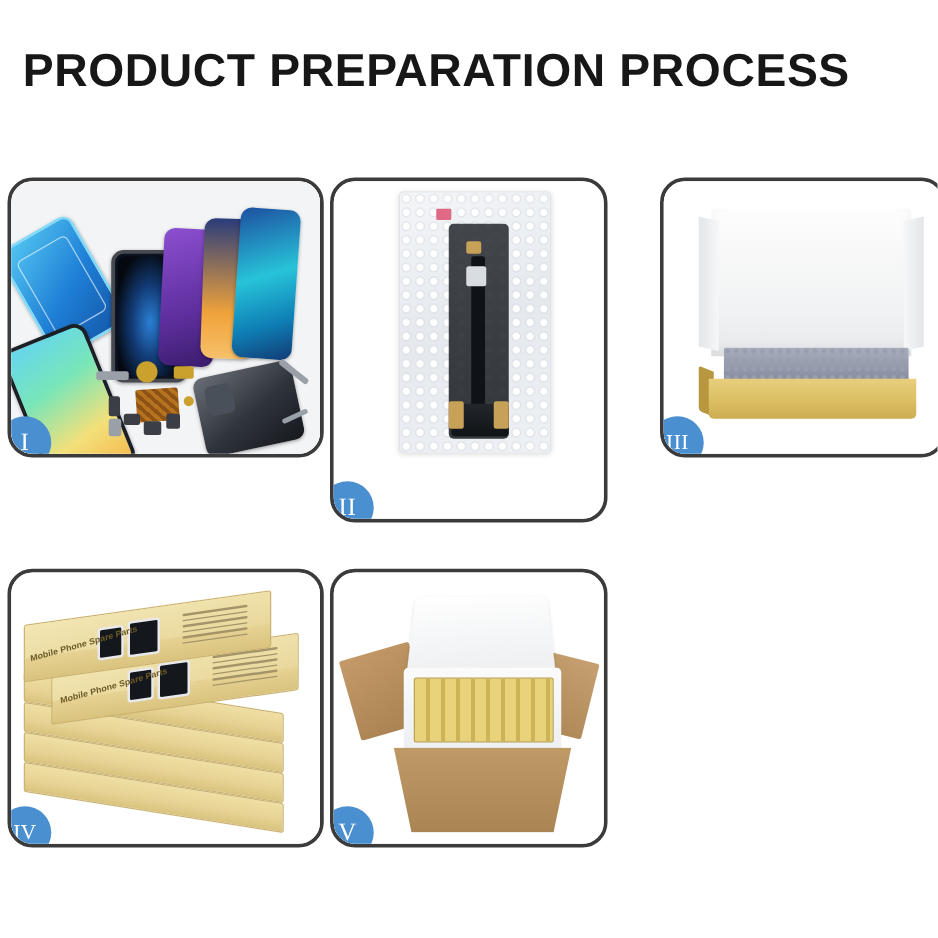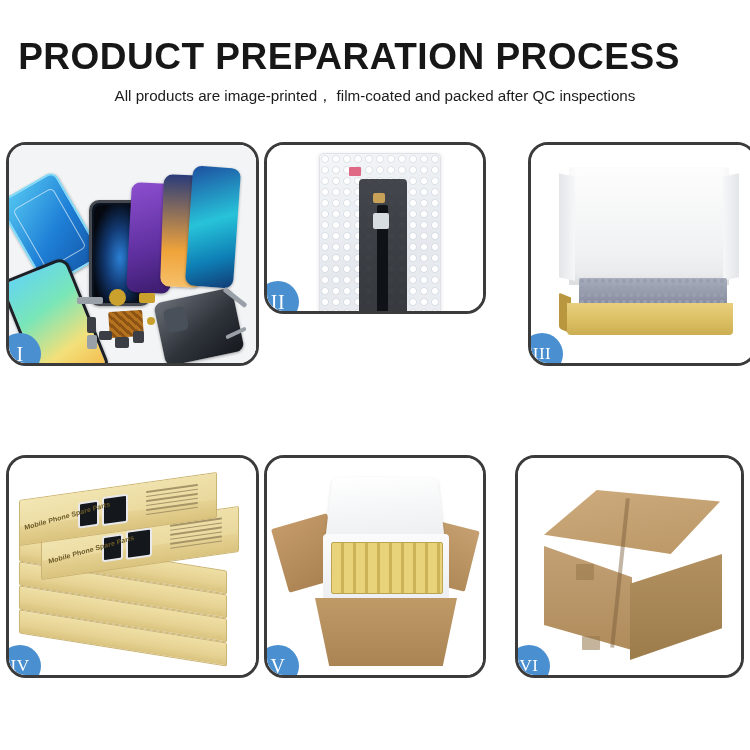--- a/index.html
+++ b/index.html
@@ -65,21 +65,21 @@
     overflow: visible;
   }
   .panel-inner {
     position: absolute;
     left: 0; top: 0; right: 0; bottom: 0;
     border-radius: 17px;
     overflow: hidden;
     background: #ffffff;
   }
   .p1 { left: 6px;   top: 142px; width: 253px; height: 224px; }
-  .p2 { left: 264px; top: 142px; width: 222px; height: 172px; }
+  .p2 { left: 264px; top: 142px; width: 222px; height: 276px; }
   .p3 { left: 528px; top: 142px; width: 229px; height: 224px; }
   .p4 { left: 6px;   top: 455px; width: 253px; height: 223px; }
   .p5 { left: 264px; top: 455px; width: 222px; height: 223px; }
   .p6 { left: 515px; top: 455px; width: 229px; height: 223px; }
 
   
   .badge {
     position: absolute;
     left: -10px;
     bottom: -12px;
@@ -327,21 +327,20 @@
   }
   .c6-tape {
     position:absolute; background: rgba(150,118,74,.55); border-radius:1px;
   }
 </style>
 </head>
 <body>
 
 <div class="header">
   <div class="page-title">PRODUCT PREPARATION PROCESS</div>
-  <div class="page-subtitle">All products are image-printed， film-coated and packed after QC inspections</div>
 </div>
 
 <div class="grid">
 
   <div class="panel p1">
     <div class="panel-inner">
       <div class="scene">
         <div class="p1bg"></div>
         <div class="phone ph-a"></div>
         <div class="phone ph-b"></div>
@@ -448,27 +447,14 @@
         <div class="c5-flap-r"></div>
         <div class="c5-foamlid"></div>
         <div class="c5-foambox"></div>
         <div class="c5-yellow"></div>
         <div class="c5-body"></div>
       </div>
       <div class="badge">V</div>
     </div>
   </div>
 
-  <div class="panel p6">
-    <div class="panel-inner">
-      <div class="scene">
-        <div class="c6-top"></div>
-        <div class="c6-left"></div>
-        <div class="c6-right"></div>
-        <div class="c6-seam"></div>
-        <div class="c6-tape" style="left:58px;top:106px;width:18px;height:16px;"></div>
-        <div class="c6-tape" style="left:64px;top:178px;width:18px;height:14px;"></div>
-      </div>
-      <div class="badge wide">VI</div>
-    </div>
-  </div>
 
 </div>
 
 </body></html>

